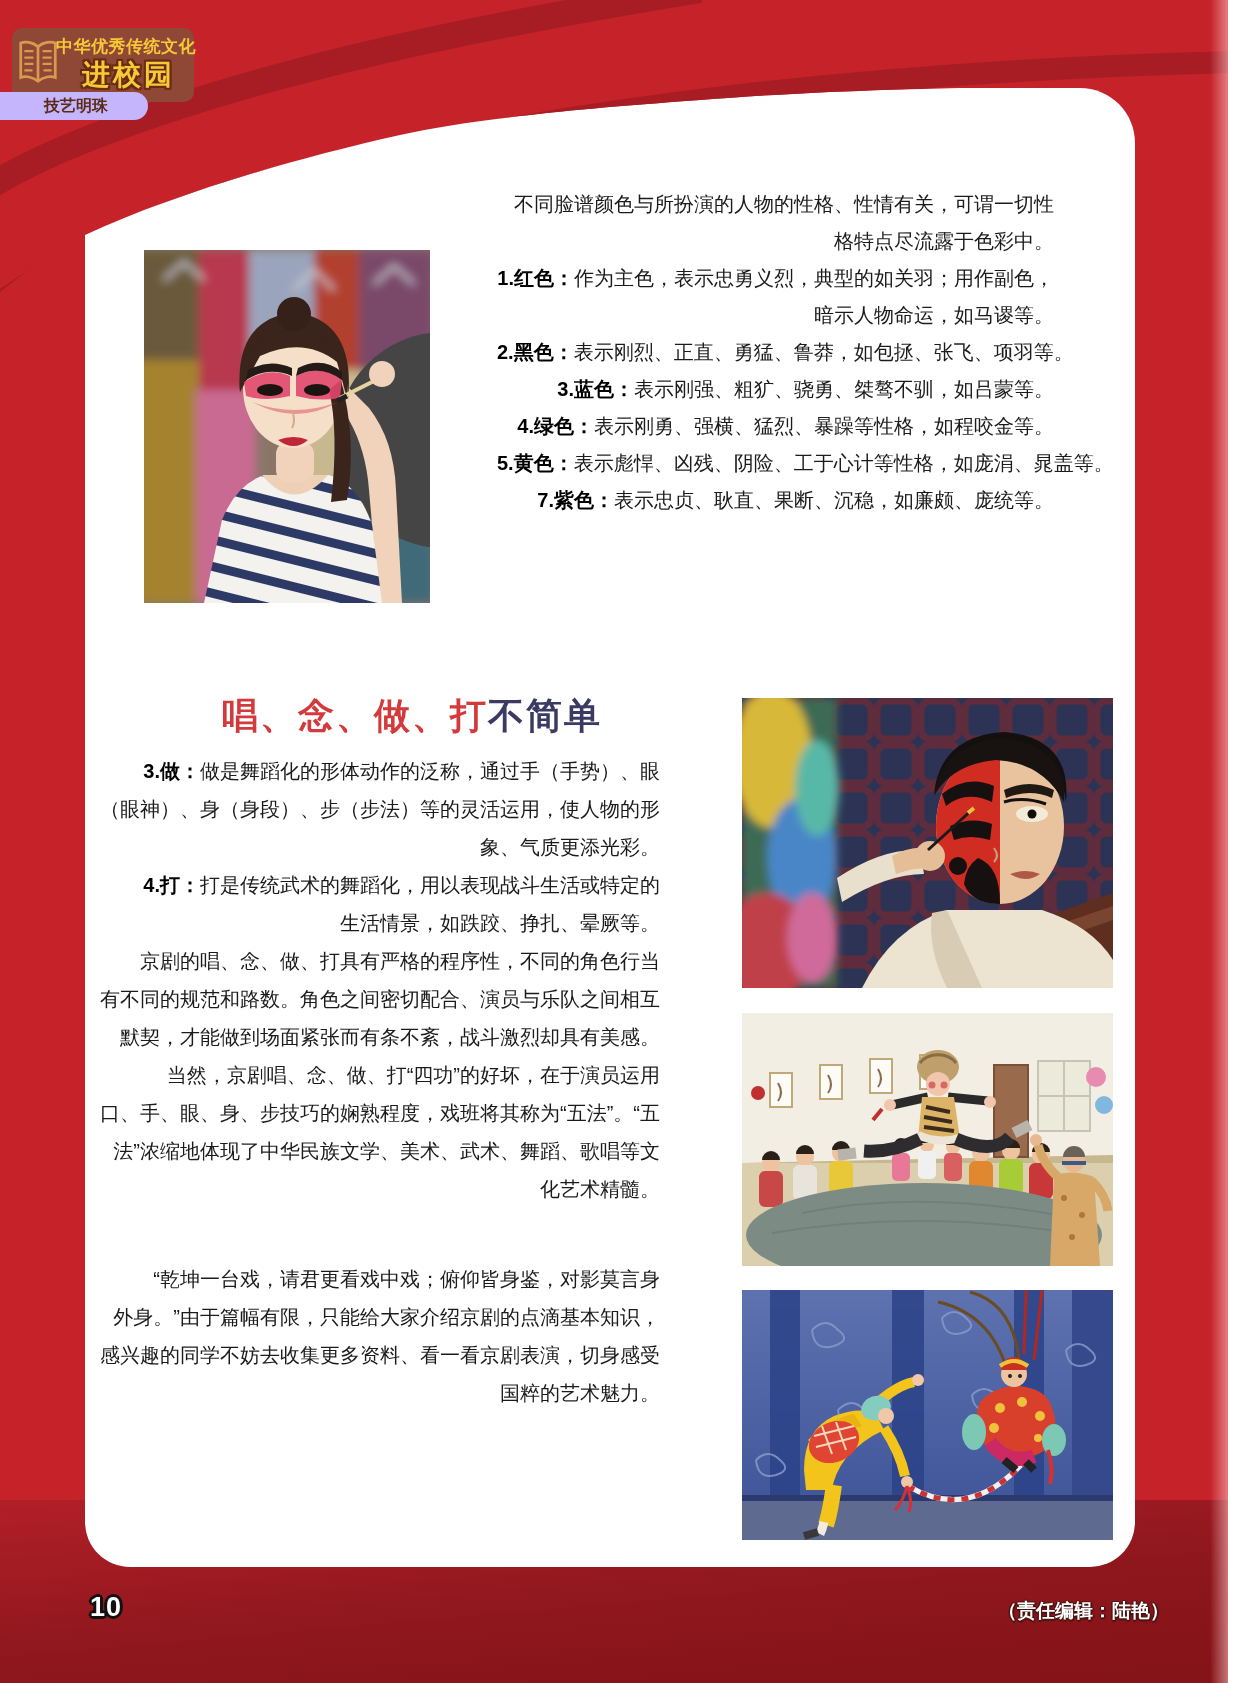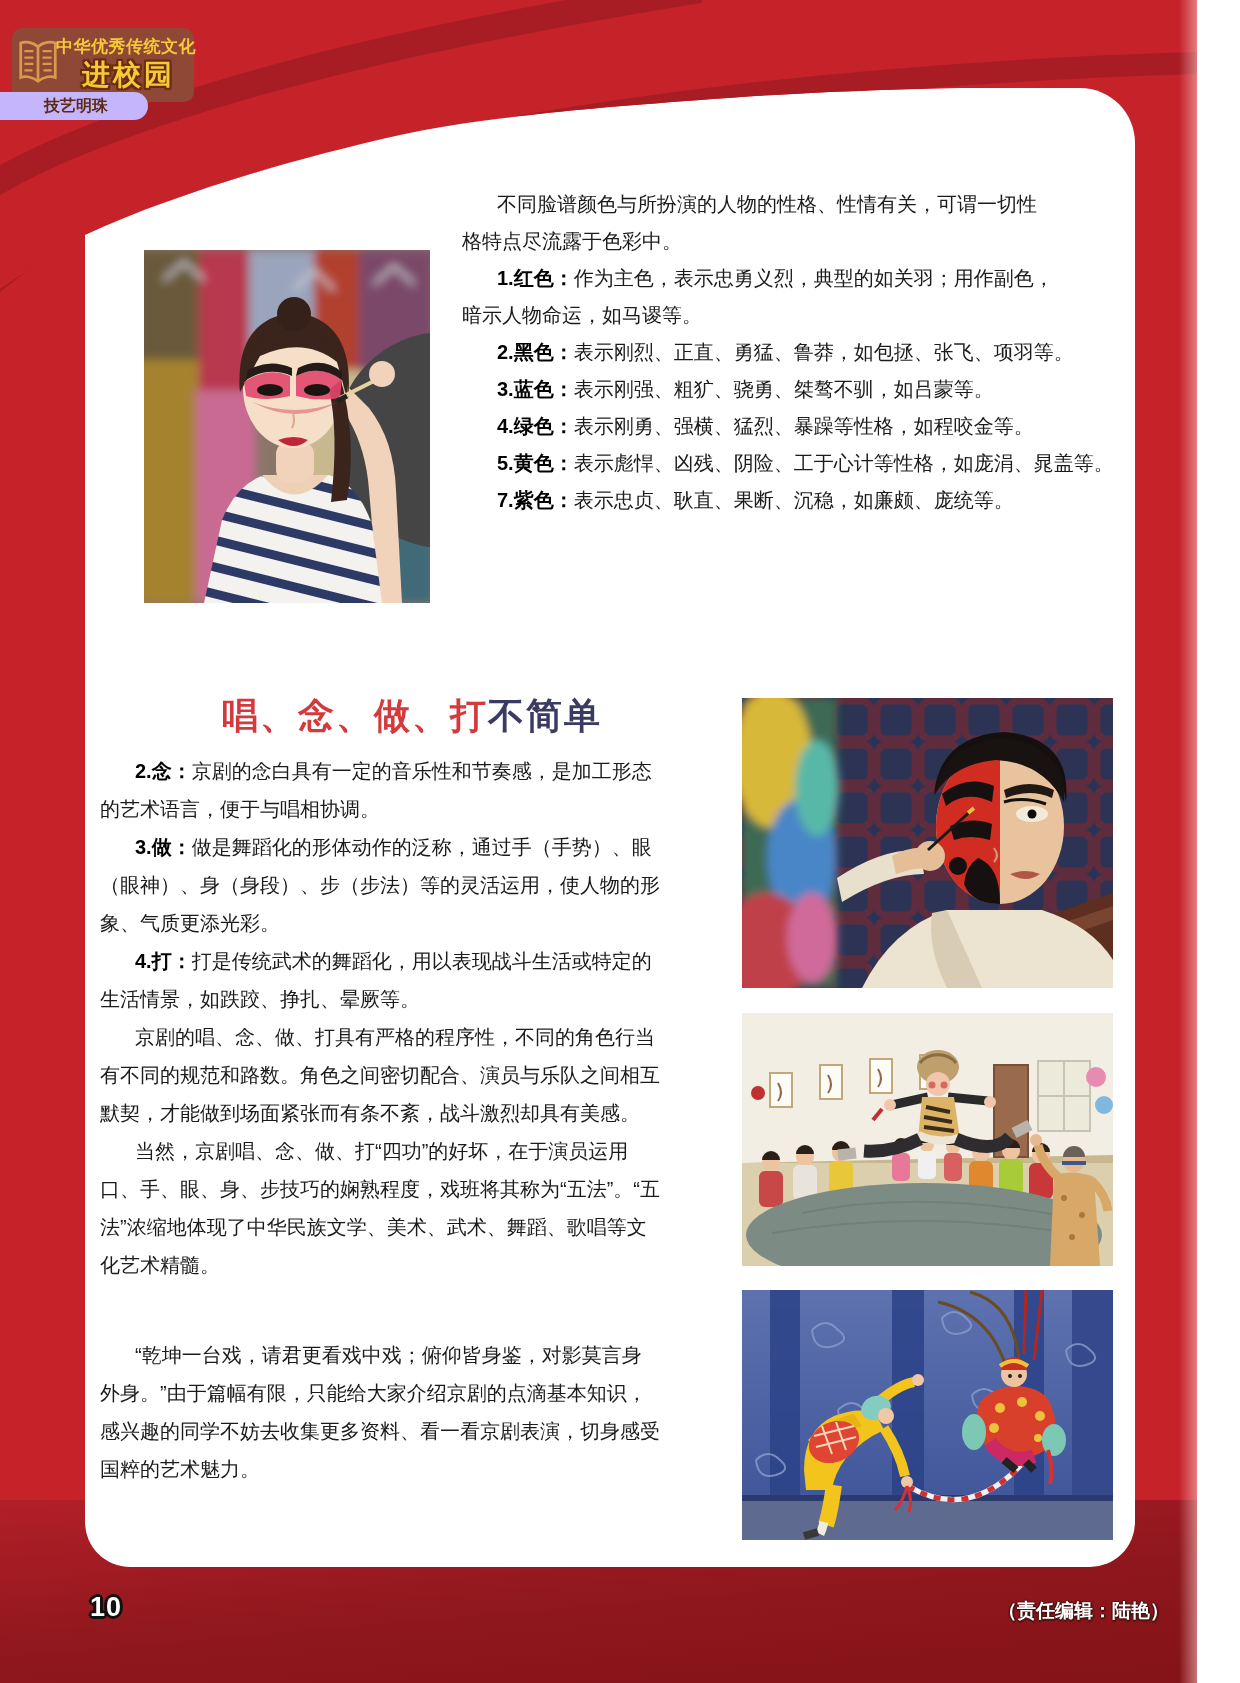--- a/index.html
+++ b/index.html
@@ -1,17 +1,17 @@
 <!DOCTYPE html>
 <html><head>
 <meta charset="utf-8">
 <style>
   html,body{margin:0;padding:0;}
   body{font-family:"Liberation Sans","DejaVu Sans",sans-serif;}
-  #page{position:relative;width:1197px;height:1683px;background:#c5222a;overflow:hidden;}
+  #page{position:relative;width:1197px;height:1683px;background:#c5222a;overflow:hidden;padding-left:31px;}
 
   
   .bottom-band{position:absolute;left:0;top:1500px;width:1240px;height:183px;
     background:linear-gradient(175deg,#b21f27 0%,#8e171d 55%,#831318 100%);z-index:0;}
   .right-light{position:absolute;right:0;top:0;width:18px;height:1683px;
     background:linear-gradient(to right,rgba(255,255,255,0),rgba(255,200,200,.55));z-index:2;}
   .swoosh{position:absolute;left:0;top:0;z-index:2;pointer-events:none;}
 
   
   .card{position:absolute;left:85px;top:88px;width:1050px;height:1479px;background:#ffffff;
@@ -38,21 +38,21 @@
   .photo{position:absolute;overflow:hidden;z-index:2;}
   #photo1{left:144px;top:250px;width:286px;height:353px;}
   #photo2{left:742px;top:698px;width:371px;height:290px;}
   #photo3{left:742px;top:1013px;width:371px;height:253px;}
   #photo4{left:742px;top:1290px;width:371px;height:250px;}
 
   
   .textcol{position:absolute;color:#1b1b1b;z-index:2;}
   #s1col{left:462px;top:186px;width:592px;font-size:20px;line-height:37px;}
   #s2col{left:100px;top:752px;width:560px;font-size:20px;line-height:38px;}
-  .textcol p{margin:0;text-indent:35px;}
+  .textcol p{margin:0;text-indent:35px;text-align:right;}
   .lbl{font-weight:bold;color:#000;}
   .nowrap{white-space:nowrap;}
   .closing{margin-top:52px !important;}
 
   
   .page-num{position:absolute;left:90px;top:1592px;font-size:27px;font-weight:800;color:#ffffff;z-index:3;letter-spacing:1px;
     text-shadow:-3px 0 #111,3px 0 #111,0 -3px #111,0 3px #111,-2px -2px #111,2px 2px #111,-2px 2px #111,2px -2px #111;}
   .editor{position:absolute;left:998px;top:1598px;font-size:19px;font-weight:bold;color:#ffffff;z-index:3;white-space:nowrap;
     text-shadow:-1.5px 0 #4a1412,1.5px 0 #4a1412,0 -1.5px #4a1412,0 1.5px #4a1412,1px 1px 2px #2a0a08;}
 </style>
@@ -153,21 +153,20 @@
     <p class="nowrap"><span class="lbl">4.绿色：</span><span>表示刚勇、强横、猛烈、暴躁等性格，如程咬金等。</span></p>
     <p class="nowrap"><span class="lbl">5.黄色：</span><span>表示彪悍、凶残、阴险、工于心计等性格，如庞涓、晁盖等。</span></p>
     <p class="nowrap"><span class="lbl">7.紫色：</span><span>表示忠贞、耿直、果断、沉稳，如廉颇、庞统等。</span></p>
   </div>
 
   <div class="sec-title" id="title2">
     <span class="t-red">唱、念、做、打</span><span class="t-navy">不简单</span>
   </div>
 
   <div class="textcol" id="s2col">
-    <p><span class="lbl">2.念：</span><span>京剧的念白具有一定的音乐性和节奏感，是加工形态的艺术语言，便于与唱相协调。</span></p>
     <p><span class="lbl">3.做：</span><span>做是舞蹈化的形体动作的泛称，通过手（手势）、眼（眼神）、身（身段）、步（步法）等的灵活运用，使人物的形象、气质更添光彩。</span></p>
     <p><span class="lbl">4.打：</span><span>打是传统武术的舞蹈化，用以表现战斗生活或特定的生活情景，如跌跤、挣扎、晕厥等。</span></p>
     <p><span>京剧的唱、念、做、打具有严格的程序性，不同的角色行当有不同的规范和路数。角色之间密切配合、演员与乐队之间相互默契，才能做到场面紧张而有条不紊，战斗激烈却具有美感。</span></p>
     <p><span>当然，京剧唱、念、做、打“四功”的好坏，在于演员运用口、手、眼、身、步技巧的娴熟程度，戏班将其称为“五法”。“五法”浓缩地体现了中华民族文学、美术、武术、舞蹈、歌唱等文化艺术精髓。</span></p>
     <p class="closing">“乾坤一台戏，请君更看戏中戏；俯仰皆身鉴，对影莫言身外身。”由于篇幅有限，只能给大家介绍京剧的点滴基本知识，感兴趣的同学不妨去收集更多资料、看一看京剧表演，切身感受国粹的艺术魅力。</p>
   </div>
 
   <div class="photo" id="photo2">
     <svg width="371" height="290" viewBox="0 0 371 290">
       <defs>

